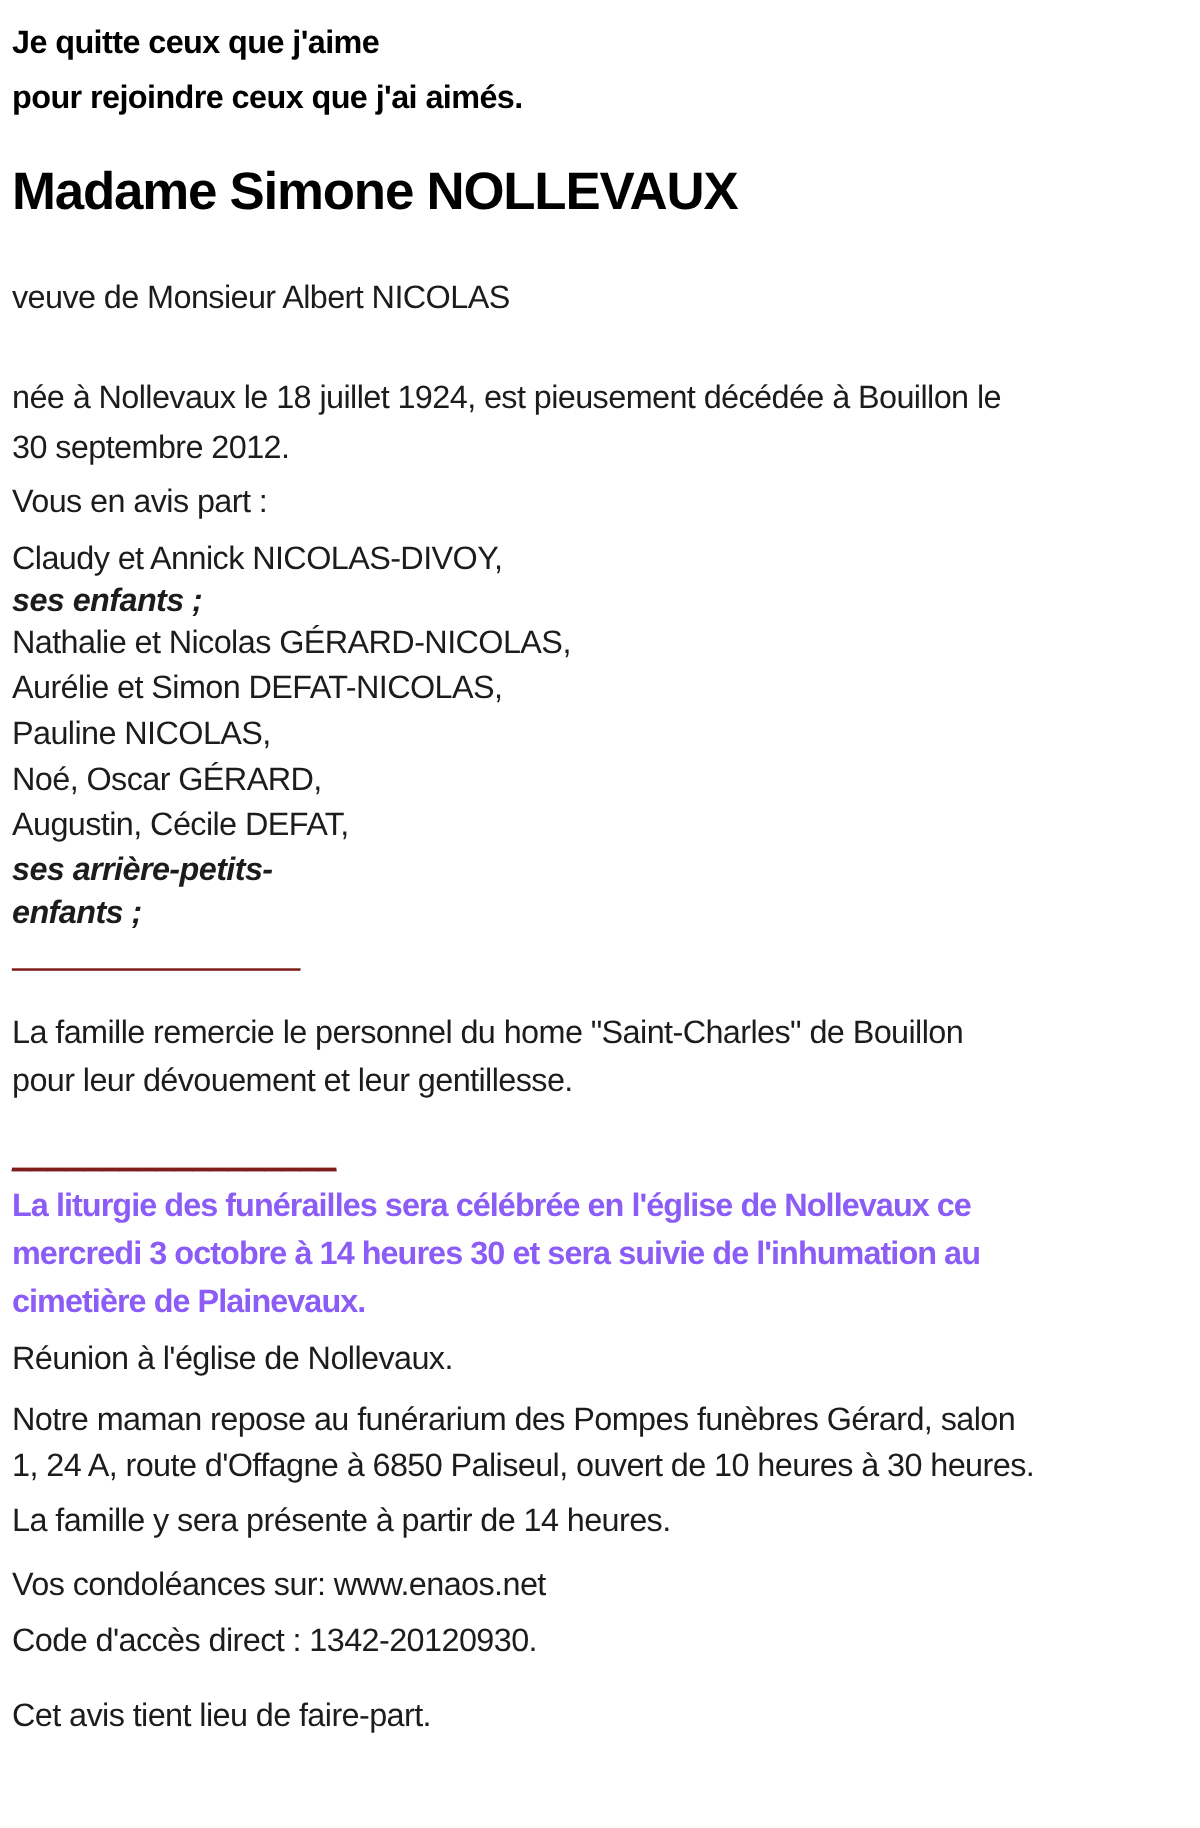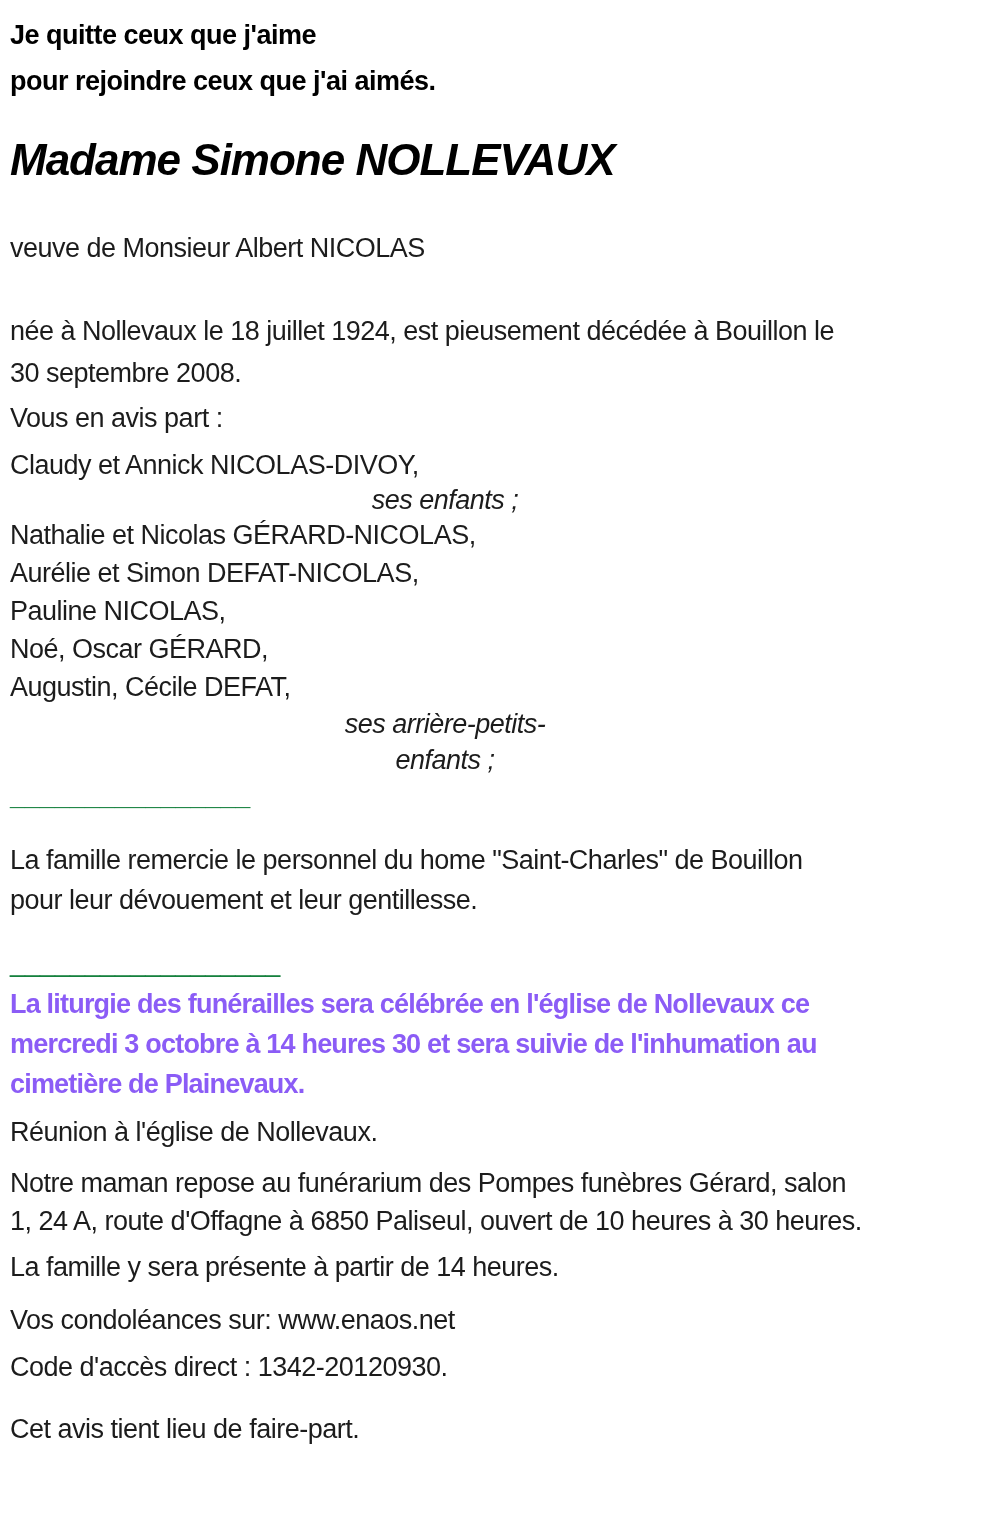--- a/index.html
+++ b/index.html
@@ -29,21 +29,20 @@
     white-space: nowrap;
   }
   .deceased-name {
     margin: 30px 0 0;
     font-size: 44px;
     line-height: 52px;
     font-weight: 700;
     color: #000000;
     letter-spacing: -1px;
     white-space: nowrap;
-    font-style: italic;
   }
   .widow {
     margin-top: 42px;
     line-height: 40px;
     white-space: nowrap;
   }
   .para { margin-top: 42px; }
   .para .line {
     line-height: 42px;
     white-space: nowrap;
@@ -52,39 +51,41 @@
     margin-top: 4px;
     line-height: 40px;
     white-space: nowrap;
   }
   .family-list { margin-top: 8px; }
   .name-line {
     line-height: 38px;
     white-space: nowrap;
   }
   .relation {
-    text-align: center;
+    text-align: left;
     font-style: italic;
     line-height: 32px;
+    font-weight: bold;
   }
   .relation .line {
     line-height: 36px;
     white-space: nowrap;
   }
   .related-families {
     margin-top: 4px;
     line-height: 38px;
     white-space: nowrap;
   }
   .divider {
     margin-top: 0;
     line-height: 36px;
     letter-spacing: 0;
-    color: #15803d;
+    color: #7f1d1d;
     white-space: nowrap;
+    text-decoration: underline;
   }
   .divider.heavy { font-weight: 700; }
   .thanks { margin-top: 26px; }
   .thanks .line { line-height: 40px; }
   .divider-2 { margin-top: 24px; line-height: 36px; }
   .ceremony { margin-top: 4px; }
   .ceremony .line {
     font-weight: 700;
     color: #8b5cf6;
     letter-spacing: -0.8px;
@@ -127,21 +128,21 @@
     <p class="epi-line">Je quitte ceux que j'aime</p>
     <p class="epi-line">pour rejoindre ceux que j'ai aimés.</p>
   </header>
 
   <h1 class="deceased-name">Madame Simone NOLLEVAUX</h1>
 
   <p class="widow">veuve de Monsieur Albert NICOLAS</p>
 
   <div class="para">
     <div class="line">née à Nollevaux le 18 juillet 1924, est pieusement décédée à Bouillon le</div>
-    <div class="line">30 septembre 2008.</div>
+    <div class="line">30 septembre 2012.</div>
   </div>
 
   <p class="announced">Vous en avis part :</p>
 
   <section class="family-list">
     <div class="name-line">Claudy et Annick NICOLAS-DIVOY,</div>
     <div class="relation">ses enfants ;</div>
 
     <div class="name-line">Nathalie et Nicolas GÉRARD-NICOLAS,</div>
     <div class="name-line">Aurélie et Simon DEFAT-NICOLAS,</div>

